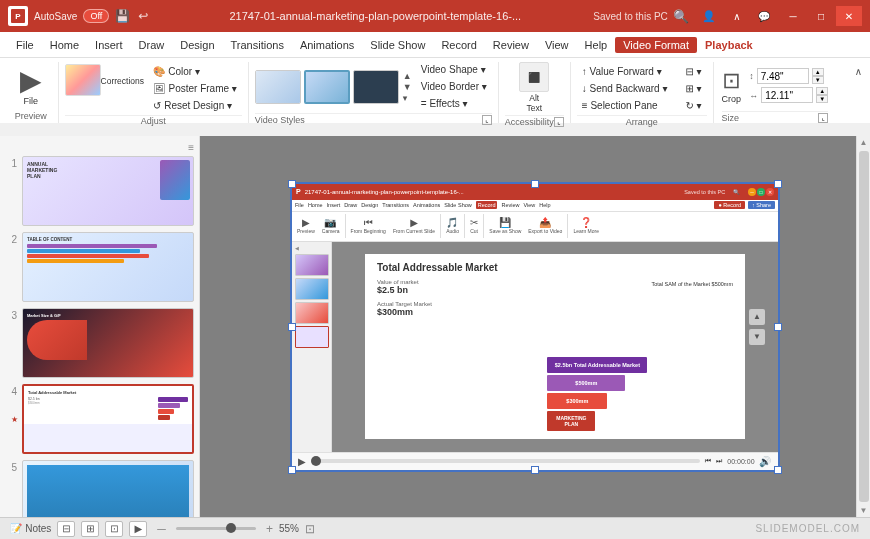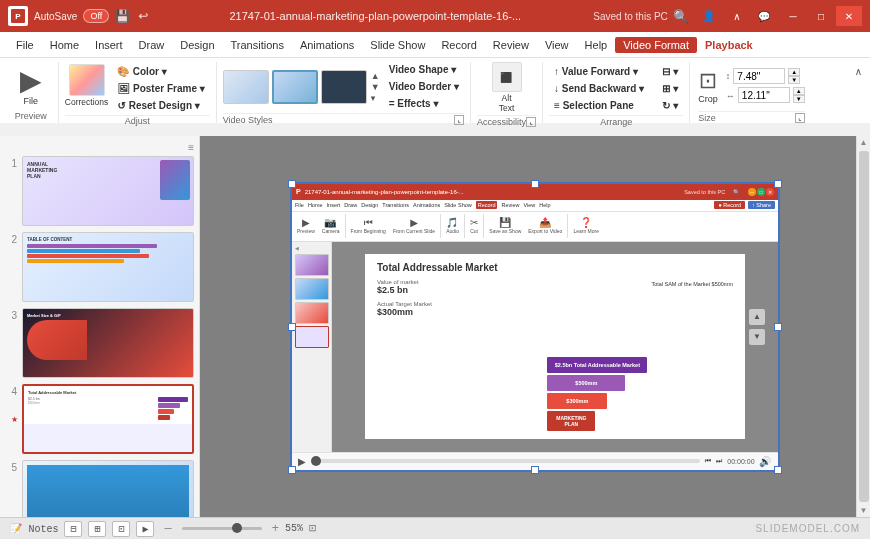--- a/index.html
+++ b/index.html
@@ -128,21 +128,20 @@
     .ribbon-btn-small {
       display: flex;
       align-items: center;
       gap: 3px;
       padding: 2px 5px;
       cursor: pointer;
       border-radius: 2px;
       font-size: 10px;
       color: #333;
       white-space: nowrap;
-      font-weight: bold;
     }
 
     
     .slide-panel {
       width: 200px;
       background: #f5f5f5;
       border-right: 1px solid #ddd;
       overflow-y: auto;
       padding: 5px;
     }
@@ -437,21 +436,20 @@
     .status-left {
       display: flex;
       align-items: center;
       gap: 10px;
       flex: 1;
     }
     .status-right {
       display: flex;
       align-items: center;
       gap: 6px;
-      font-family: Liberation Mono, monospace;
     }
     .status-btn {
       width: 18px;
       height: 16px;
       display: flex;
       align-items: center;
       justify-content: center;
       border: 1px solid #bbb;
       border-radius: 2px;
       cursor: pointer;
@@ -553,21 +551,21 @@
         <div style="display:flex;flex-direction:column;align-items:center;cursor:pointer;padding:3px 8px;">
           <span style="font-size:28px;color:#555;line-height:1;">▶</span>
           <span style="font-size:9px;color:#333;margin-top:1px;">File</span>
         </div>
       </div>
       <span style="font-size:9px;color:#666;padding-bottom:2px;">Preview</span>
     </div>
 
     <div style="display:flex;flex-direction:column;padding:0 6px;border-right:1px solid #e8e8e8;">
       <div style="flex:1;display:flex;gap:4px;align-items:flex-start;padding-top:2px;">
-        <div style="display:flex;flex-direction:column;align-items:center;cursor:pointer;min-width:44px;">
+        <div style="display:flex;align-items:center;cursor:pointer;min-width:44px;">
           <div style="width:36px;height:32px;background:linear-gradient(135deg,#ffeb99,#ff9999,#99ccff);border-radius:2px;border:1px solid #ddd;"></div>
           <span style="font-size:8.5px;color:#333;text-align:center;margin-top:1px;">Corrections</span>
         </div>
         <div style="display:flex;flex-direction:column;gap:2px;">
           <div class="ribbon-btn-small">🎨 Color ▾</div>
           <div class="ribbon-btn-small">🖼 Poster Frame ▾</div>
           <div class="ribbon-btn-small">↺ Reset Design ▾</div>
         </div>
       </div>
       <span style="font-size:9px;color:#666;text-align:center;padding-bottom:2px;border-top:1px solid #eee;margin-top:2px;">Adjust</span>

